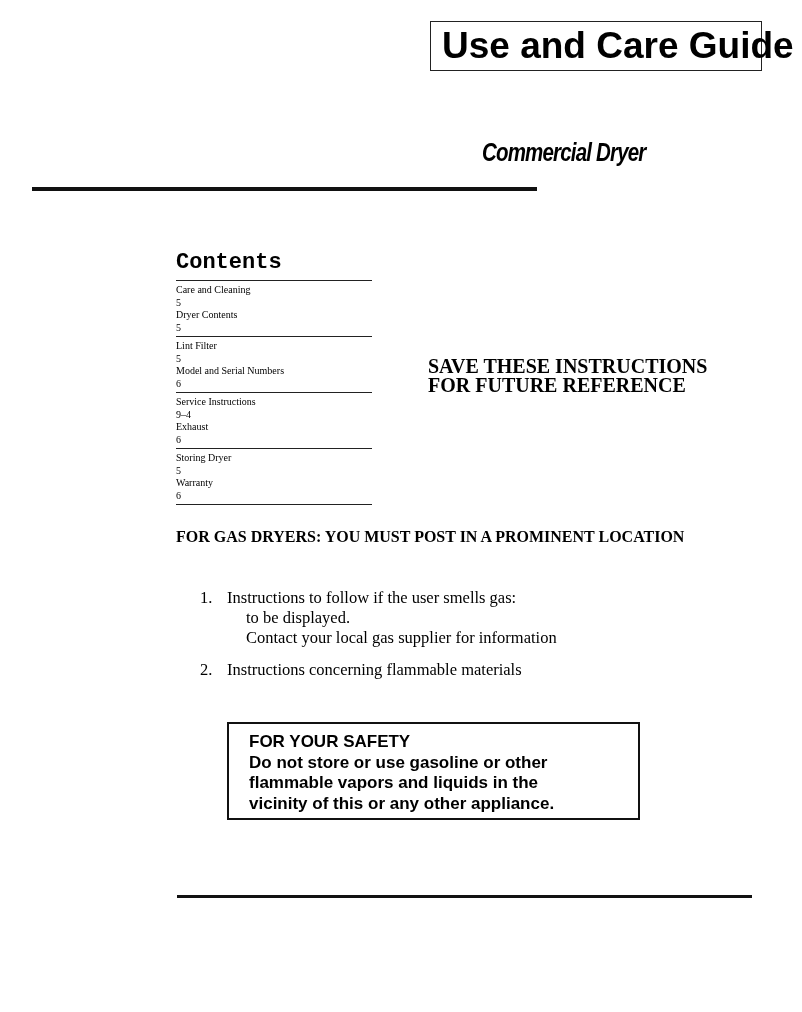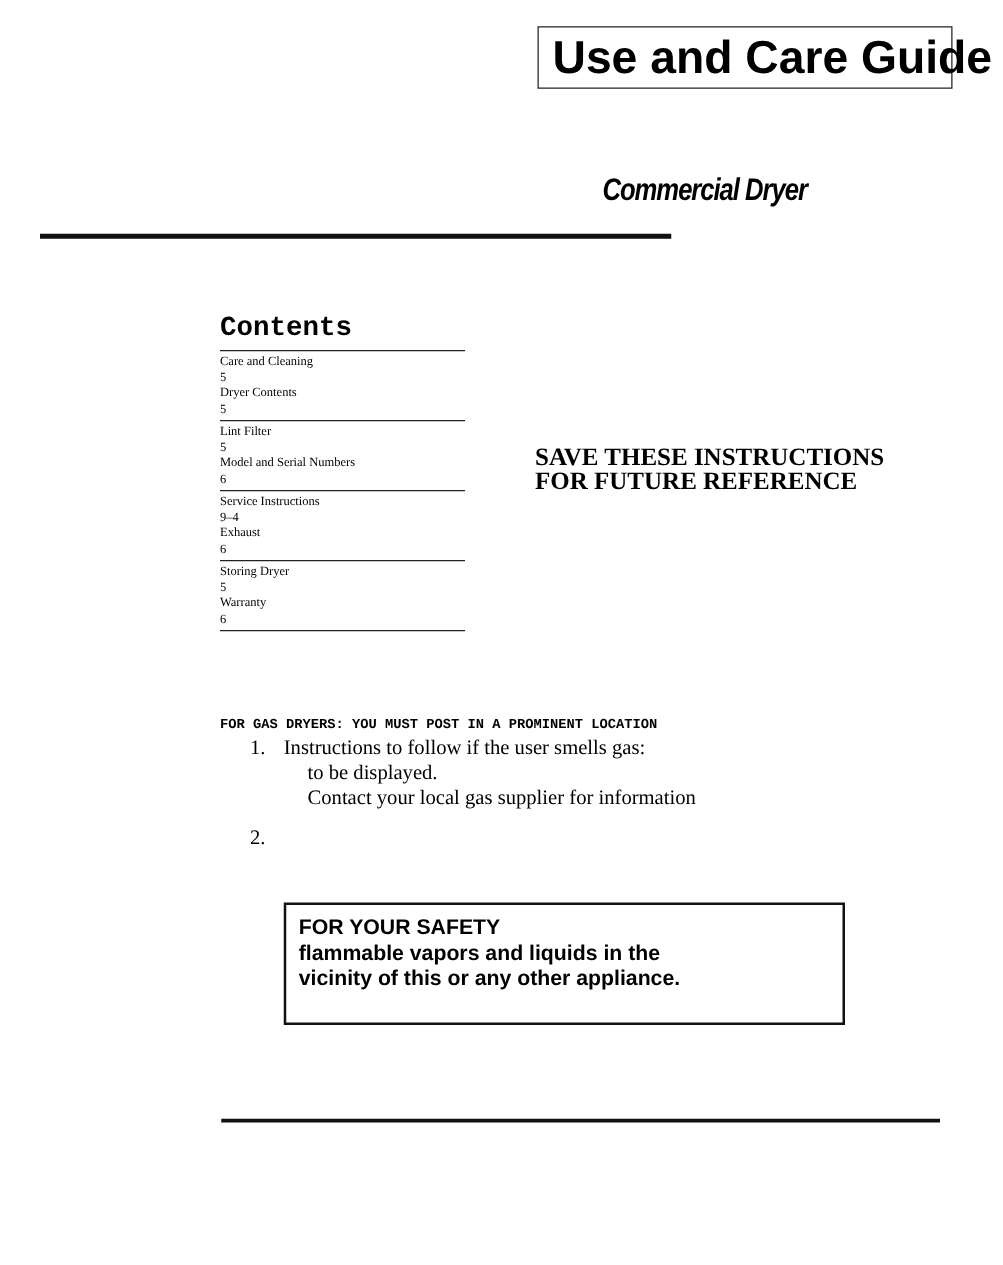--- a/index.html
+++ b/index.html
@@ -28,33 +28,33 @@
     .toc-row {
       display:flex; justify-content:center;
       font-family:"Liberation Serif", serif; font-size:10px; line-height:12.5px;flex-direction:column;
     }
     .save-note {
       left:428px; top:357px;
       font-family:"Liberation Serif", serif; font-weight:bold; font-size:20px; line-height:19px;
       white-space:nowrap;
     }
     .gas-head {
-      left:176px; top:574px;
-      font-family:Liberation Mono, monospace; font-weight:bold; font-size:11px; white-space:nowrap;
+      left:176px; top:528px;
+      font-family:Liberation Serif, serif; font-weight:bold; font-size:16px; white-space:nowrap;
     }
     .instr {
       left:200px; top:588px; width:460px;
       font-family:"Liberation Serif", serif; font-size:16.5px; line-height:20px;
     }
     .instr-item { display:flex; margin-bottom:12px; }
     .instr-num { width:27px; flex:none; }
     .instr-sub { padding-left:19px; }
     .safety-box {
-      left:227px; top:722px; width:449px; height:98px;
-      border:2px solid #111; box-sizing:border-box; padding:8px 10px;
+      left:227px; top:722px; width:413px; height:98px;
+      border:2px solid #111; box-sizing:border-box; padding:8px 20px;
       font-family:"Liberation Sans", sans-serif; font-weight:bold; font-size:17px; line-height:20.5px;
     }
     .rule-bottom { left:177px; top:895px; width:575px; height:3px; background:#111; }
   </style>
 </head>
 <body>
 
 <div class="abs title-box">Use and Care Guide</div>
 <div class="abs subtitle">Commercial Dryer</div>
 <div class="abs rule-top"></div>
@@ -115,23 +115,25 @@
     <span class="instr-num">1.</span>
     <div>
       <div>Instructions to follow if the user smells gas:</div>
       <div class="instr-sub">to be displayed.</div>
       <div class="instr-sub">Contact your local gas supplier for information</div>
     </div>
   </div>
   <div class="instr-item">
     <span class="instr-num">2.</span>
     <div>
+      <div>Instructions concerning flammable materials</div>
     </div>
   </div>
 </div>
 
 <div class="abs safety-box">
   <div>FOR YOUR SAFETY</div>
+  <div>Do not store or use gasoline or other</div>
   <div>flammable vapors and liquids in the</div>
   <div>vicinity of this or any other appliance.</div>
 </div>
 
 <div class="abs rule-bottom"></div>
 
 </body></html>

